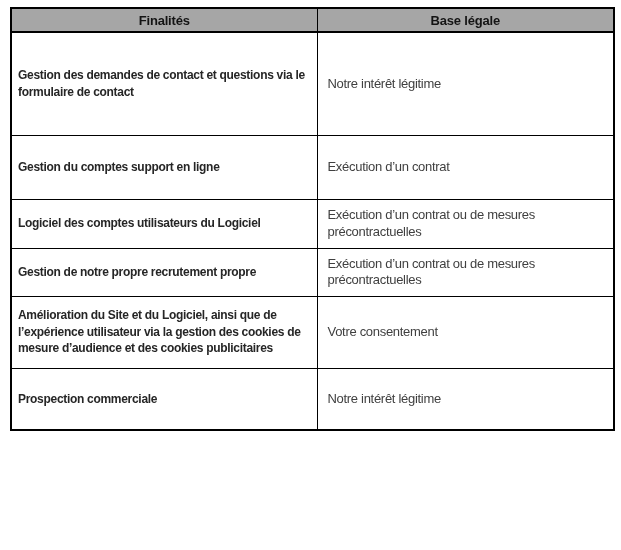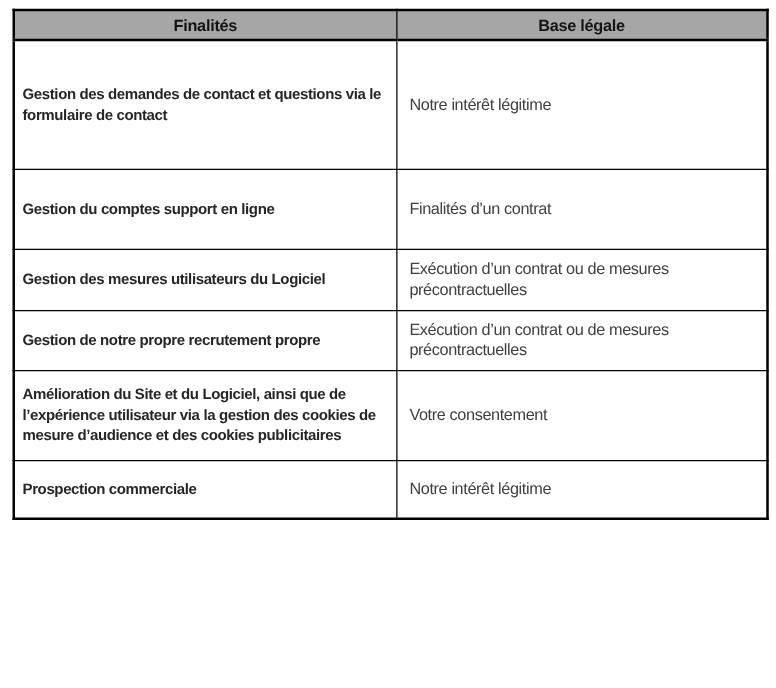--- a/index.html
+++ b/index.html
@@ -73,33 +73,33 @@
         <th class="hdr">Base légale</th>
       </tr>
     </thead>
     <tbody id="table-body">
         <tr style="height: 103px;">
           <td class="purpose-cell">Gestion des demandes de contact et questions via le formulaire de contact</td>
           <td class="basis-cell">Notre intérêt légitime</td>
         </tr>
         <tr style="height: 64px;">
           <td class="purpose-cell">Gestion du comptes support en ligne</td>
-          <td class="basis-cell">Finalités d’un contrat</td>
+          <td class="basis-cell">Exécution d’un contrat</td>
         </tr>
         <tr style="height: 49px;">
-          <td class="purpose-cell">Gestion des mesures utilisateurs du Logiciel</td>
+          <td class="purpose-cell">Logiciel des comptes utilisateurs du Logiciel</td>
           <td class="basis-cell">Exécution d’un contrat ou de mesures précontractuelles</td>
         </tr>
         <tr style="height: 48px;">
           <td class="purpose-cell">Gestion de notre propre recrutement propre</td>
           <td class="basis-cell">Exécution d’un contrat ou de mesures précontractuelles</td>
         </tr>
         <tr style="height: 72px;">
           <td class="purpose-cell">Amélioration du Site et du Logiciel, ainsi que de l’expérience utilisateur via la gestion des cookies de mesure d’audience et des cookies publicitaires</td>
           <td class="basis-cell">Votre consentement</td>
         </tr>
-        <tr style="height: 47px;">
+        <tr style="height: 62px;">
           <td class="purpose-cell">Prospection commerciale</td>
           <td class="basis-cell">Notre intérêt légitime</td>
         </tr>
       </tbody>
   </table>
 </div>
 
 </body></html>

